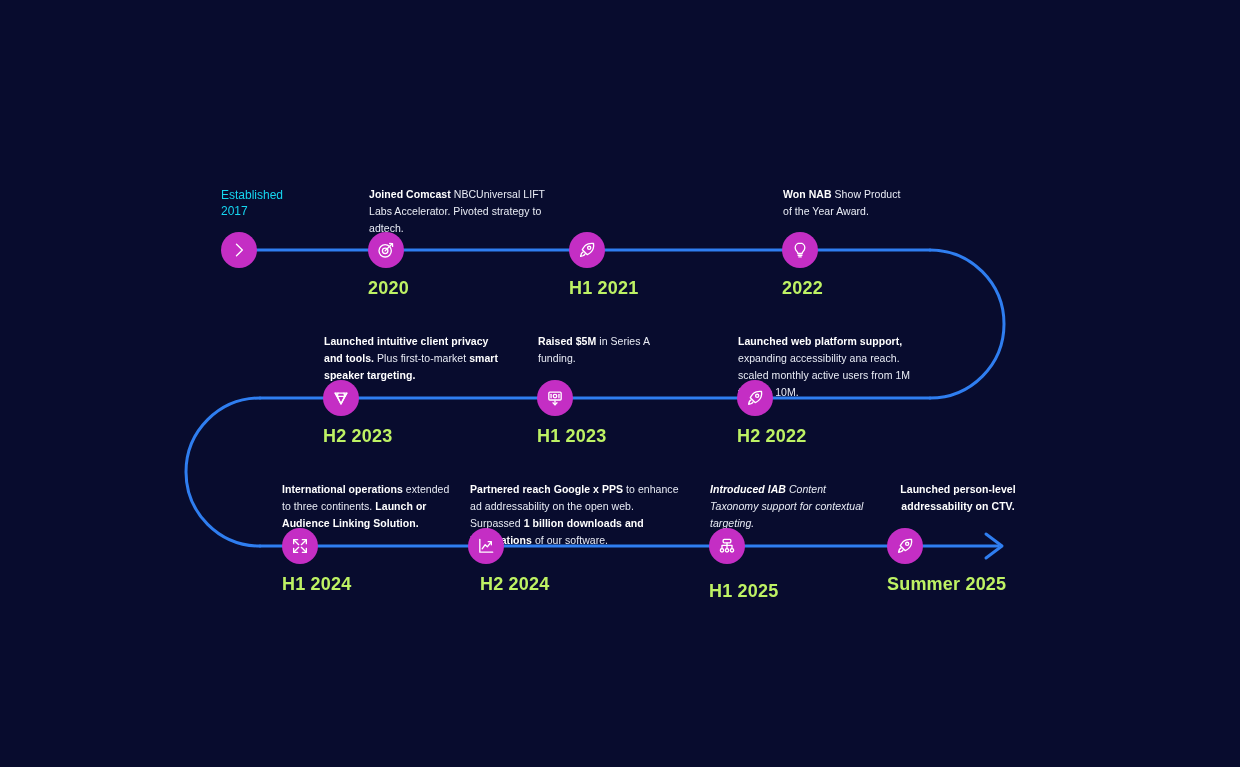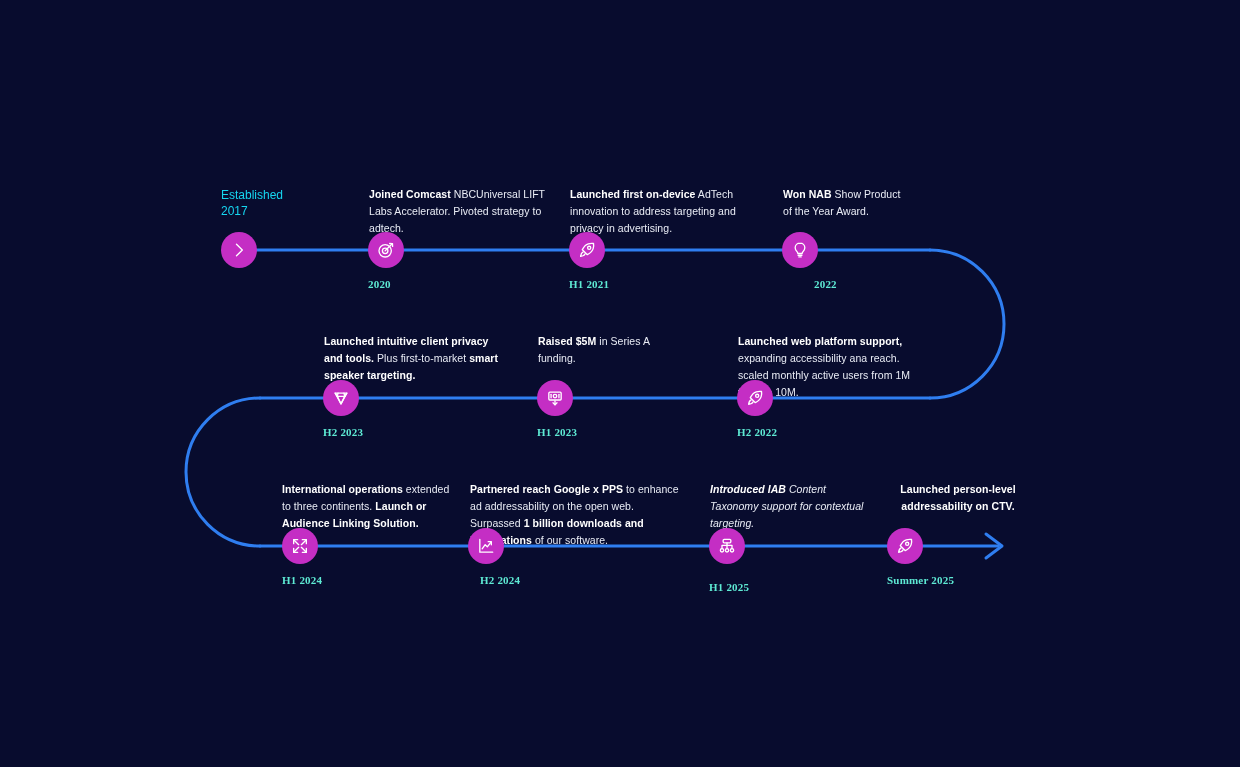--- a/index.html
+++ b/index.html
@@ -17,22 +17,22 @@
     position:absolute;width:36px;height:36px;border-radius:50%;
     background:#c42ec4;
     display:flex;align-items:center;justify-content:center;
   }
   .node svg{display:block;}
   .node svg path,.node svg line,.node svg circle,.node svg rect,.node svg polyline,.node svg polygon{
     stroke:#ffffff;stroke-width:1.6;fill:none;stroke-linecap:round;stroke-linejoin:round;
   }
 
   .period{
-    position:absolute;color:#5eead4;font-weight:bold;font-size:11px;
-    letter-spacing:.2px;white-space:nowrap;font-family:Liberation Serif, serif;
+    position:absolute;color:#bef264;font-weight:bold;font-size:18px;
+    letter-spacing:.2px;white-space:nowrap;
   }
 
   .estab{
     position:absolute;color:#16d6f0;font-weight:normal;font-size:12px;
     line-height:1.32;white-space:nowrap;
   }
 
   .blurb{
     position:absolute;color:#e9ecf5;font-size:10.5px;line-height:1.62;
     letter-spacing:.05px;
@@ -73,21 +73,20 @@
       <svg viewBox="0 0 24 24" width="20" height="20">
         <circle cx="11" cy="13" r="7.4"></circle>
           <circle cx="11" cy="13" r="3.3"></circle>
         <path d="M 11 13 L 19.5 4.6"></path>
           <path d="M 16.4 4.2 L 19.8 4.3 L 19.9 7.7"></path>
       </svg>
     </span>
   </div>
   <div class="period" style="left:368px;top:278px;">2020</div>
 
-  <div class="blurb" style="left:570px;top:186px;width:200px;"><b>Launched first on-device</b> AdTech innovation to address targeting and privacy in advertising.</div>
   <div class="node" style="left:569px;top:232px;">
     <span>
       <svg viewBox="0 0 24 24" width="20" height="20">
         <path d="M 13.6 4.6 C 17 3.6 19.8 4.2 19.8 4.2 C 19.8 4.2 20.4 7 19.4 10.4 C 18.6 13.2 14.4 16.6 12.4 17.6 L 6.4 11.6 C 7.4 9.6 10.8 5.4 13.6 4.6 Z"></path>
         <circle cx="14.6" cy="9.4" r="1.9"></circle>
         <path d="M 7.4 14.2 C 5.6 15 4.6 17.2 4.4 19.6 C 6.8 19.4 9 18.4 9.8 16.6"></path>
       </svg>
     </span>
   </div>
   <div class="period" style="left:569px;top:278px;">H1 2021</div>
@@ -95,21 +94,21 @@
   <div class="blurb" style="left:783px;top:186px;width:120px;"><b>Won NAB</b> Show Product of the Year Award.</div>
   <div class="node" style="left:782px;top:232px;">
     <span>
       <svg viewBox="0 0 24 24" width="20" height="20">
         <path d="M 12 3.6 C 8.7 3.6 6.2 6.1 6.2 9.2 C 6.2 11.4 7.4 12.8 8.4 14 C 9 14.7 9.3 15.3 9.4 16.2 L 14.6 16.2 C 14.7 15.3 15 14.7 15.6 14 C 16.6 12.8 17.8 11.4 17.8 9.2 C 17.8 6.1 15.3 3.6 12 3.6 Z"></path>
         <path d="M 9.7 18.3 L 14.3 18.3"></path>
           <path d="M 10.6 20.3 L 13.4 20.3"></path>
       </svg>
     </span>
   </div>
-  <div class="period" style="left:782px;top:278px;margin-left:32px;">2022</div>
+  <div class="period" style="left:782px;top:278px;">2022</div>
 
   <div class="blurb" style="left:324px;top:333px;width:176px;"><b>Launched intuitive client privacy and tools.</b> Plus first-to-market <b>smart speaker targeting.</b></div>
   <div class="node" style="left:323px;top:380px;">
     <span>
       <svg viewBox="0 0 24 24" width="20" height="20">
         <path d="M 5 6.2 L 19 6.2 L 12 19 Z"></path>
         <path d="M 5 6.2 L 7.6 10 L 16.4 10 L 19 6.2"></path>
         <path d="M 7.6 10 L 12 19 L 16.4 10"></path>
         <path d="M 8.4 6.2 L 7.6 10"></path>
           <path d="M 15.6 6.2 L 16.4 10"></path>

